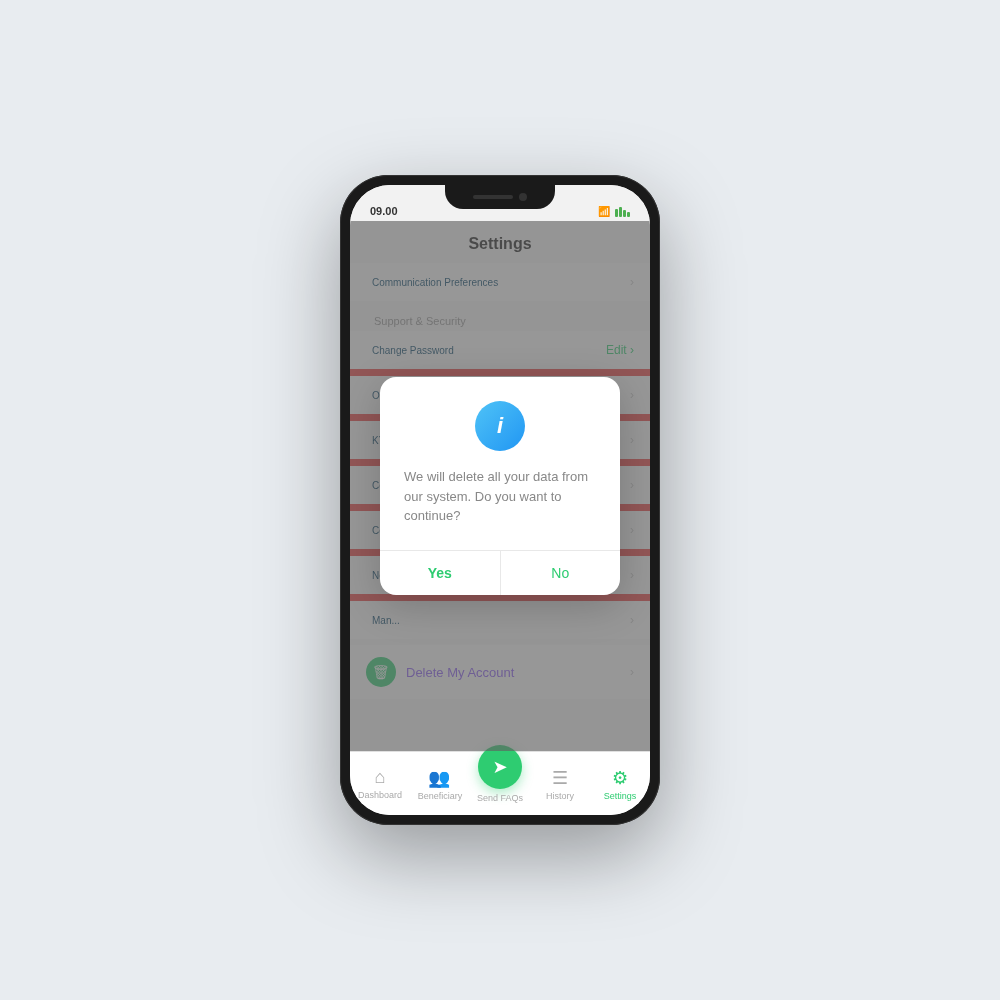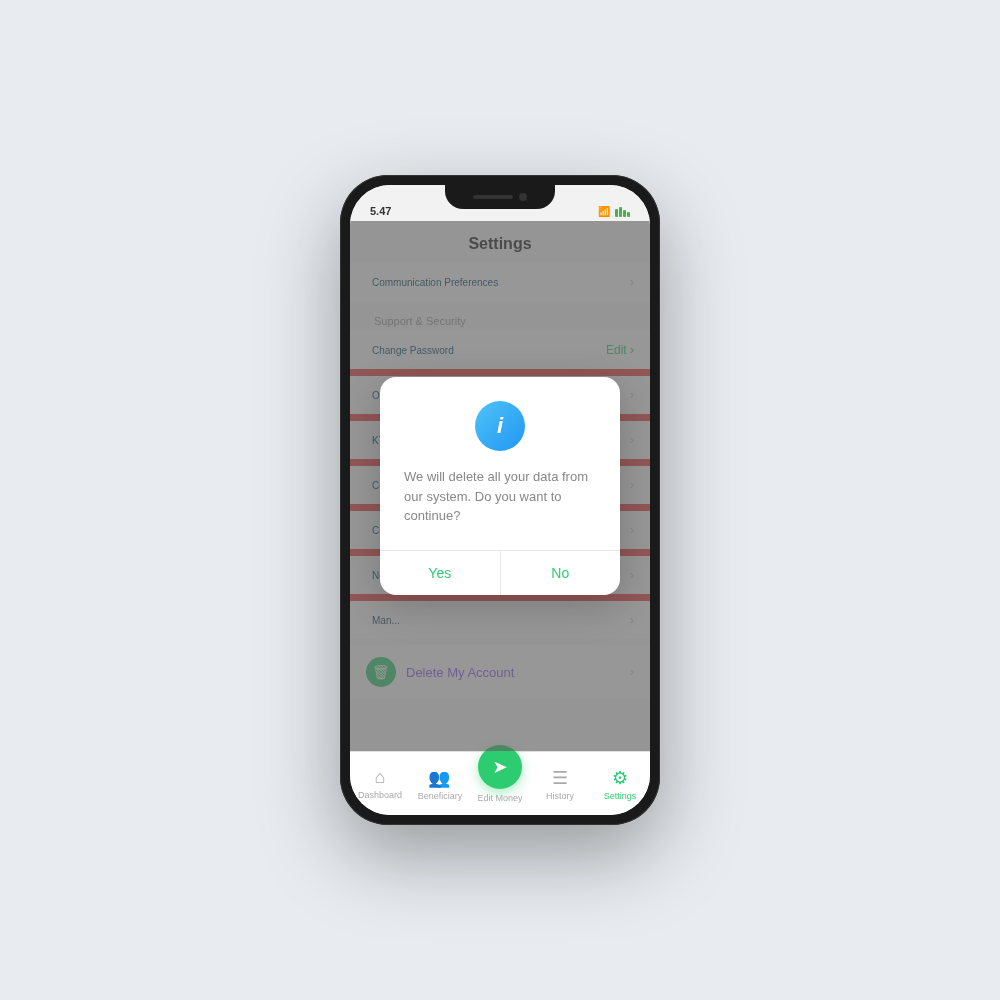--- a/index.html
+++ b/index.html
@@ -341,39 +341,40 @@
       font-size: 14px;
       font-weight: 500;
       cursor: pointer;
       border: none;
       background: none;
     }
 
     .modal-btn-yes {
       color: #2ecc71;
       border-right: 1px solid #e8e8e8;
+      font-weight: bold;
     }
 
     .modal-btn-no {
       color: #2ecc71;
     }
   </style>
 </head>
 <body>
 
 <div class="phone-outer">
   <div class="phone-inner">
 
     <div class="notch">
       <div class="notch-speaker"></div>
       <div class="notch-camera"></div>
     </div>
 
     <div class="status-bar">
-      <span class="status-time">5.47</span>
+      <span class="status-time">09.00</span>
       <div class="status-icons">
         <span class="wifi-icon">📶</span>
         <div class="battery-bars">
           <div class="battery-bar" style="height:8px"></div>
           <div class="battery-bar" style="height:10px"></div>
           <div class="battery-bar" style="height:7px"></div>
           <div class="battery-bar" style="height:5px"></div>
         </div>
       </div>
     </div>
@@ -460,21 +461,21 @@
         <span class="nav-label">Dashboard</span>
       </div>
       <div class="nav-item">
         <span class="nav-icon">👥</span>
         <span class="nav-label">Beneficiary</span>
       </div>
       <div class="nav-item">
         <div class="nav-send-btn">
           <span class="nav-send-btn-icon">➤</span>
         </div>
-        <span class="nav-label" style="margin-top:2px">Edit Money</span>
+        <span class="nav-label" style="margin-top:2px">Send FAQs</span>
       </div>
       <div class="nav-item">
         <span class="nav-icon">☰</span>
         <span class="nav-label">History</span>
       </div>
       <div class="nav-item">
         <span class="nav-icon active">⚙</span>
         <span class="nav-label active">Settings</span>
       </div>
     </div>

